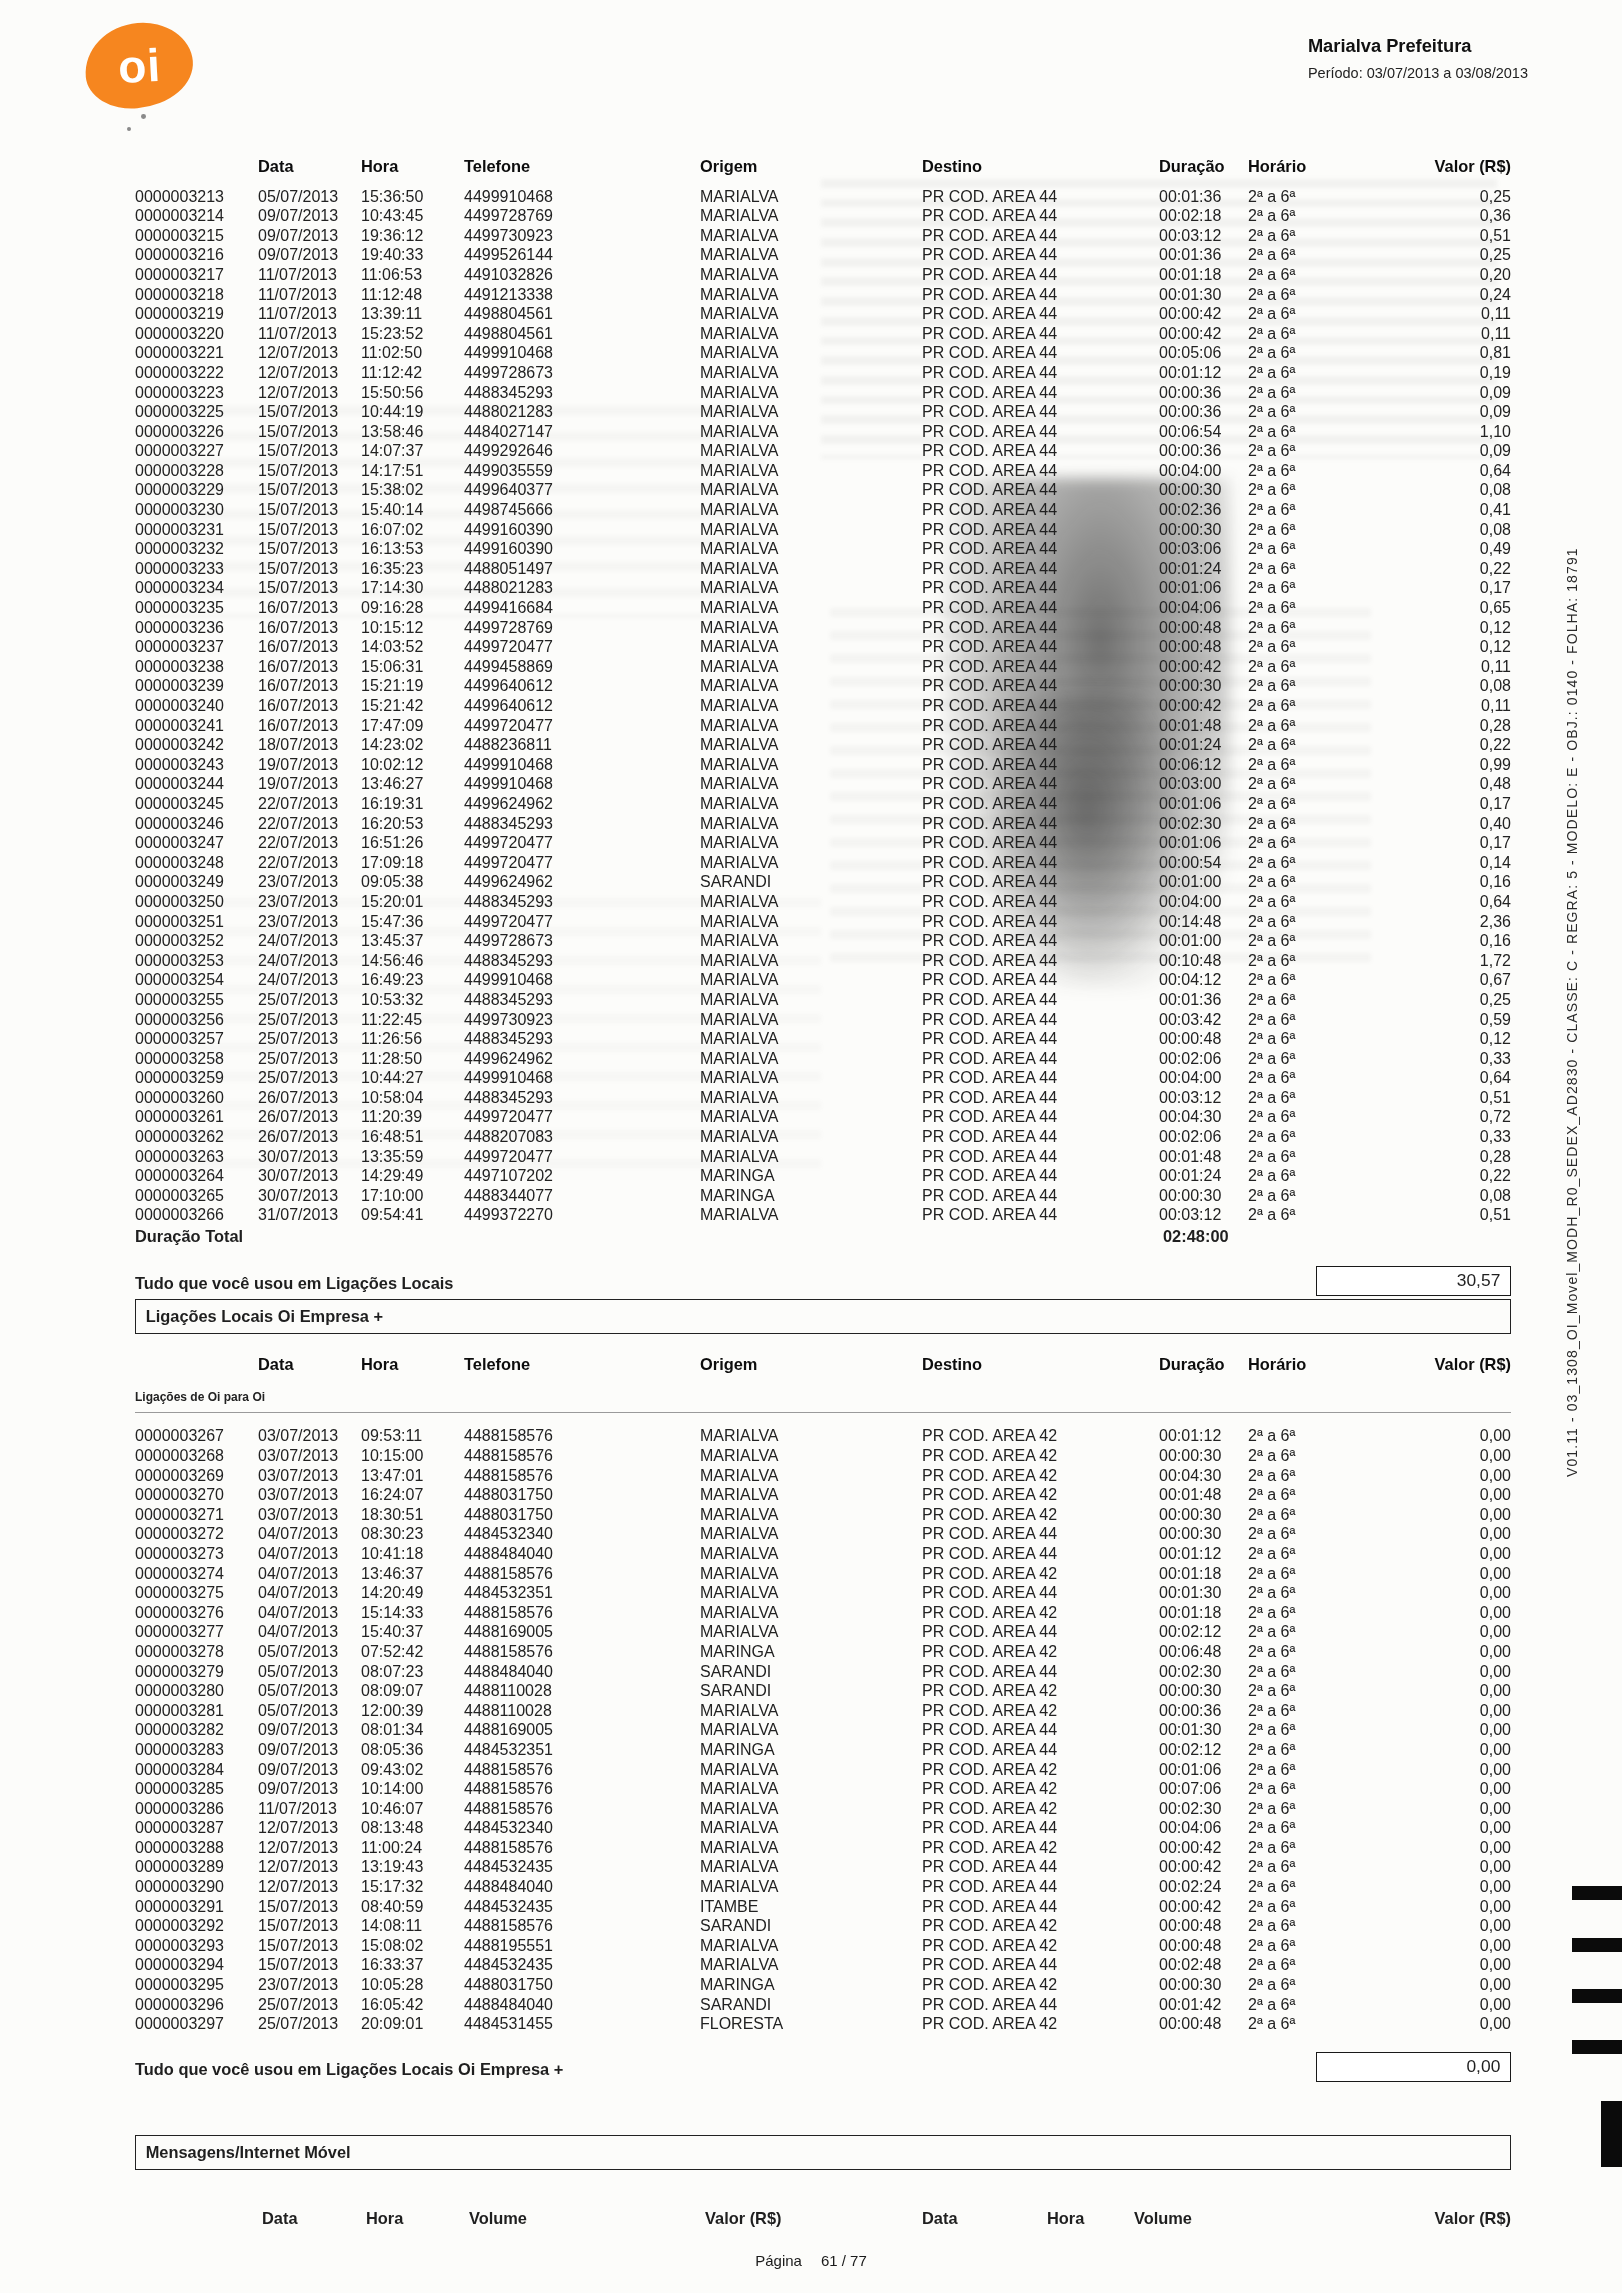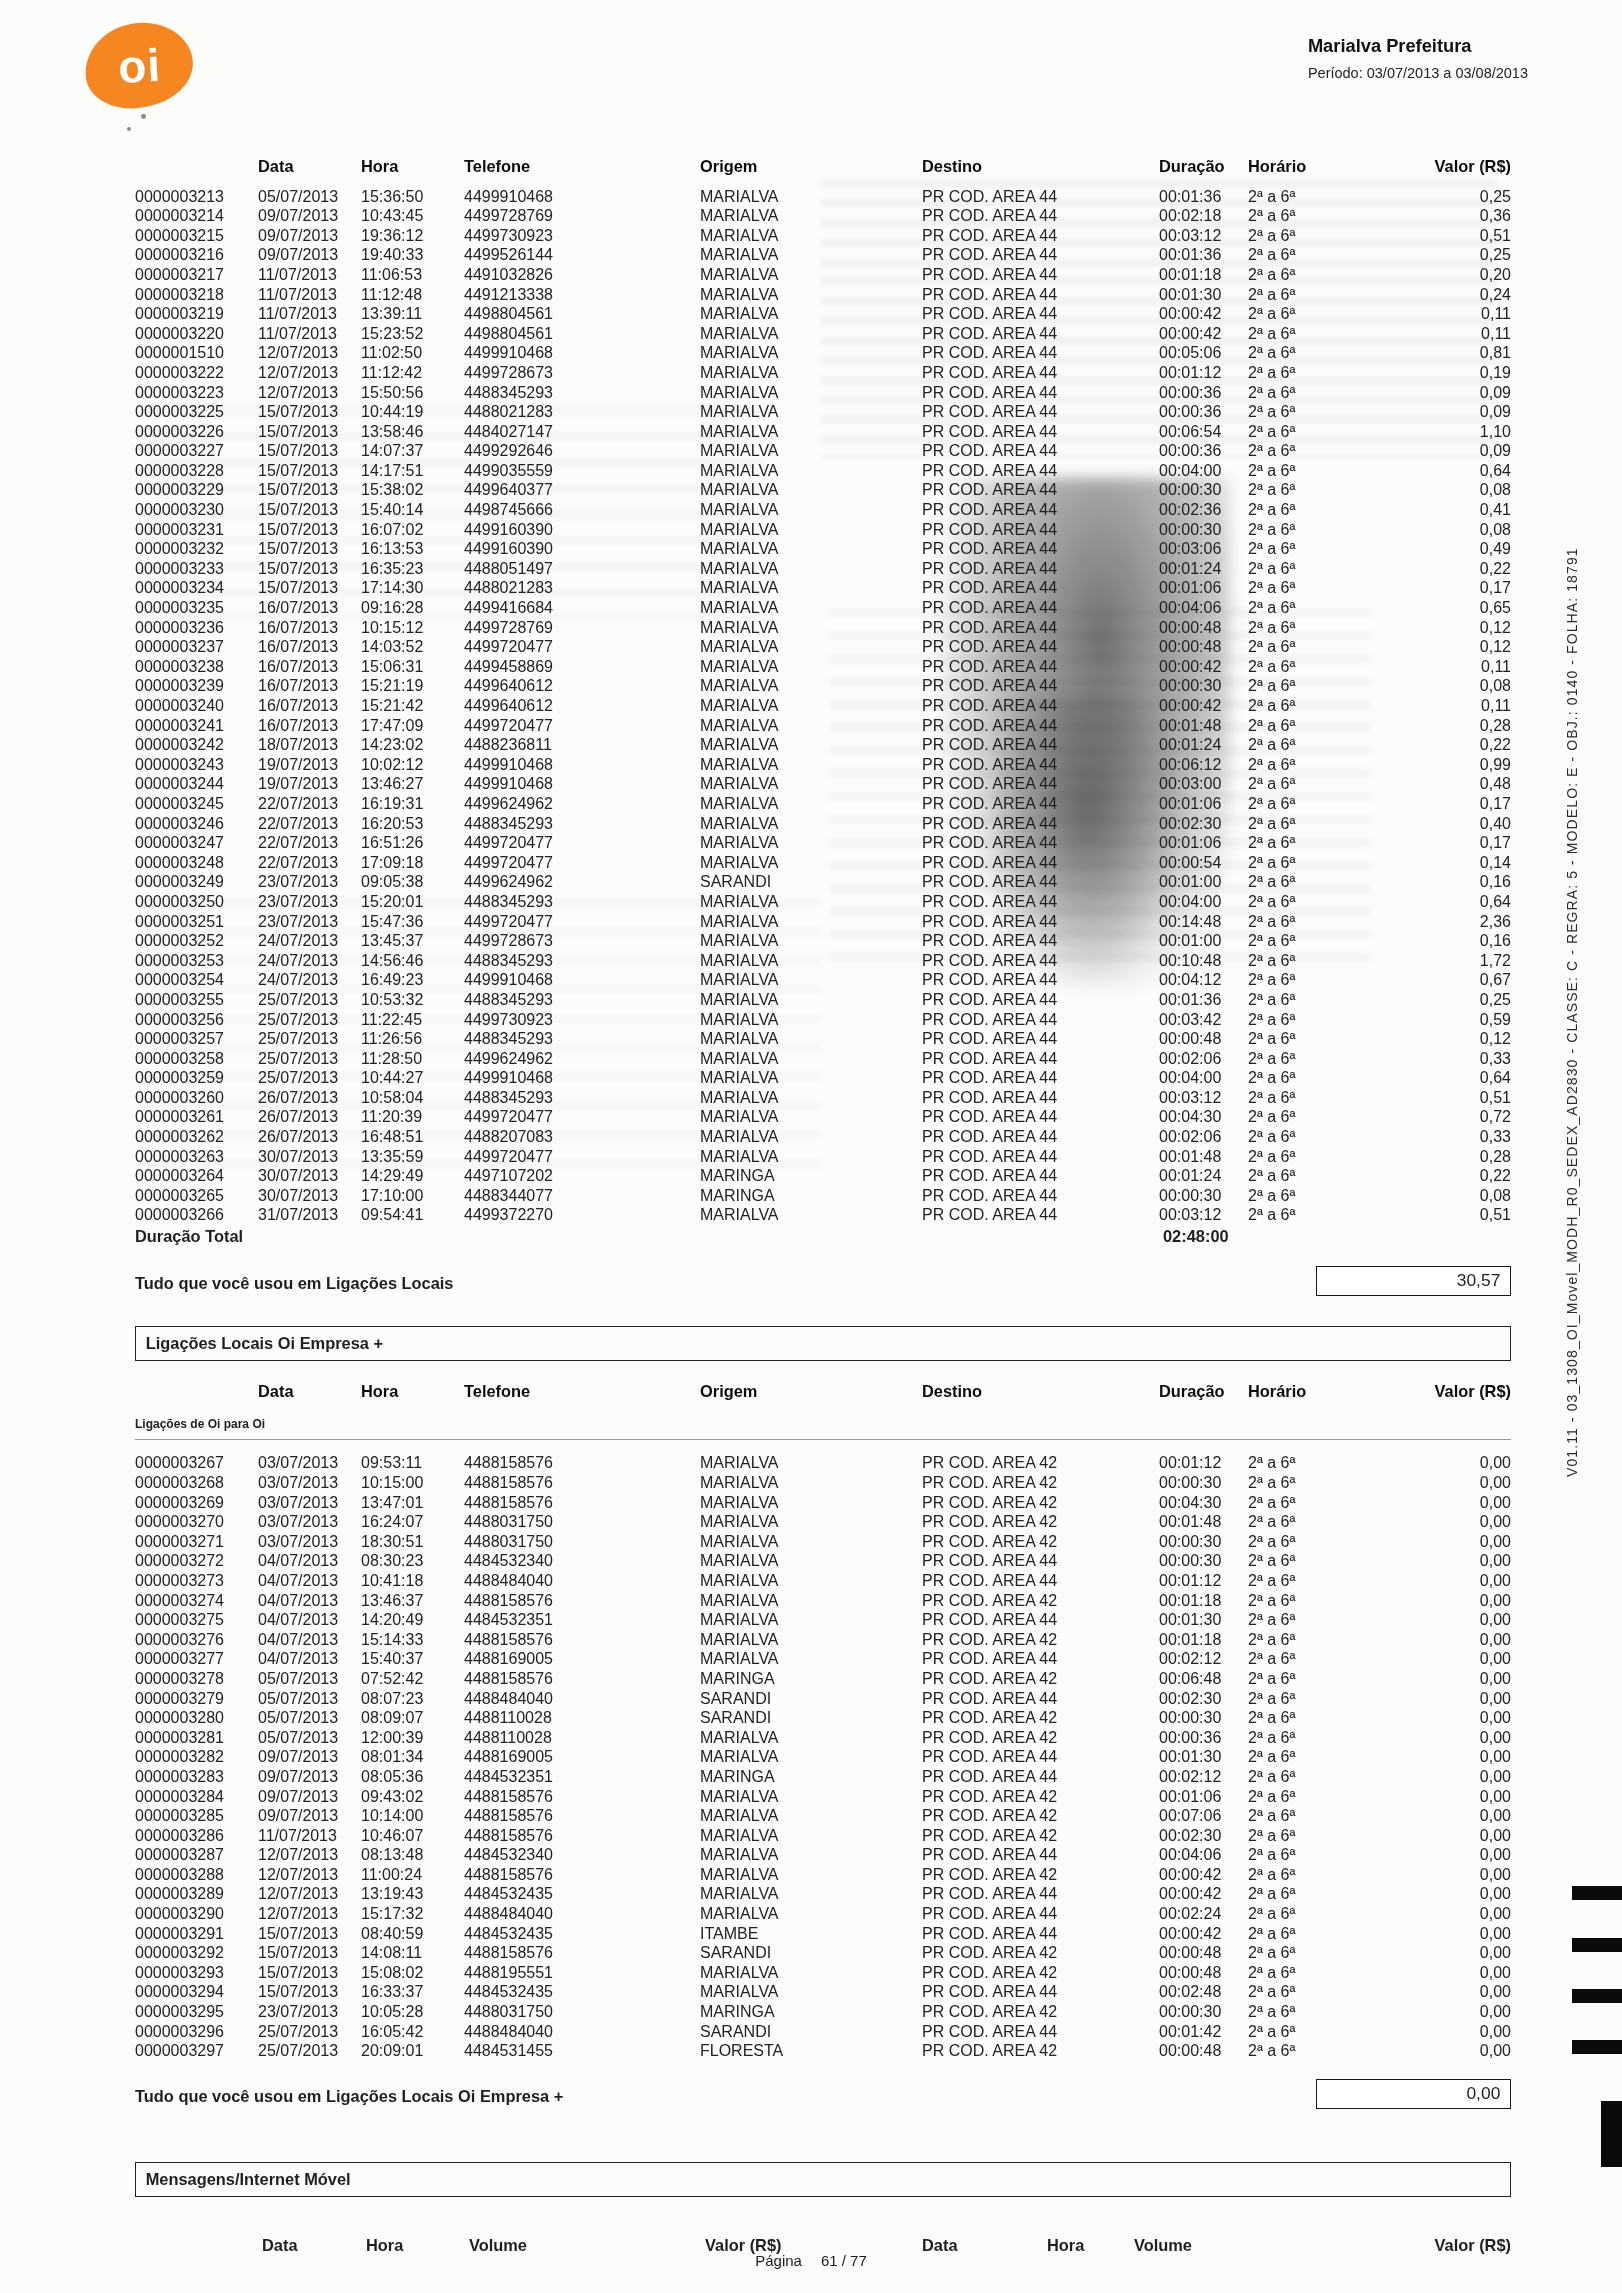--- a/index.html
+++ b/index.html
@@ -56,21 +56,21 @@
   .summary { position: relative; height: 33px; margin-top: 18px; font-size: 16.4px; text-decoration: underline; }
   .summary .lbl { position: absolute; left: 0; top: 7.7px; }
   .sumbox {
     position: absolute; right: 0; top: 0; width: 195px; height: 30px;
     border: 1.9px solid #191919; background: #fff;
     display: flex; align-items: center; justify-content: flex-end;
     padding-right: 9.7px; font-size: 17.4px;
   }
 
   .secbox {
-    border: 1.9px solid #222; height: 35px; margin-top: 27px;
+    border: 1.9px solid #222; height: 35px; 
     display: flex; align-items: center; padding-left: 9.7px;
     font-size: 16.4px; background: transparent;
   }
   .secbox.msgs { margin-top: 50px; }
 
   table.t2 { margin-top: 21px; }
 
   .msg-cols { position: relative; height: 23px; margin-top: 39px; font-size: 16.4px; font-weight: bold; }
   .msg-cols span { position: absolute; top: 0; white-space: nowrap; }
   .mc0 { left: 127px; } .mc1 { left: 231px; } .mc2 { left: 334px; } .mc3 { left: 570px; }
@@ -248,21 +248,21 @@
             <td class="c1">11/07/2013</td>
             <td class="c2">15:23:52</td>
             <td class="c3">4498804561</td>
             <td class="c4">MARIALVA</td>
             <td class="c5">PR COD. AREA 44</td>
             <td class="c6">00:00:42</td>
             <td class="c7">2ª a 6ª</td>
             <td class="c8">0,11</td>
           </tr>
           <tr>
-            <td class="c0">0000001510</td>
+            <td class="c0">0000003221</td>
             <td class="c1">12/07/2013</td>
             <td class="c2">11:02:50</td>
             <td class="c3">4499910468</td>
             <td class="c4">MARIALVA</td>
             <td class="c5">PR COD. AREA 44</td>
             <td class="c6">00:05:06</td>
             <td class="c7">2ª a 6ª</td>
             <td class="c8">0,81</td>
           </tr>
           <tr>

